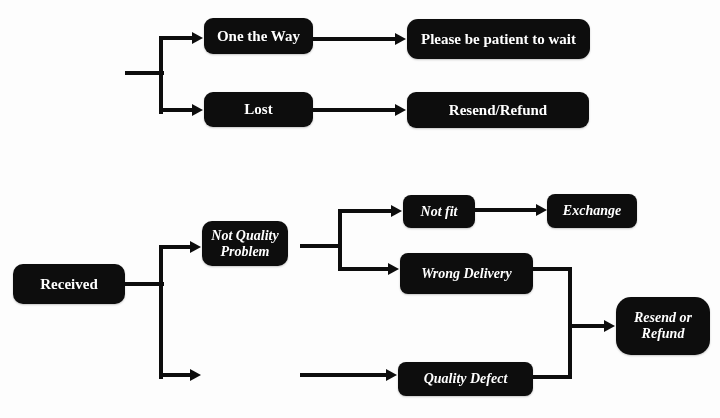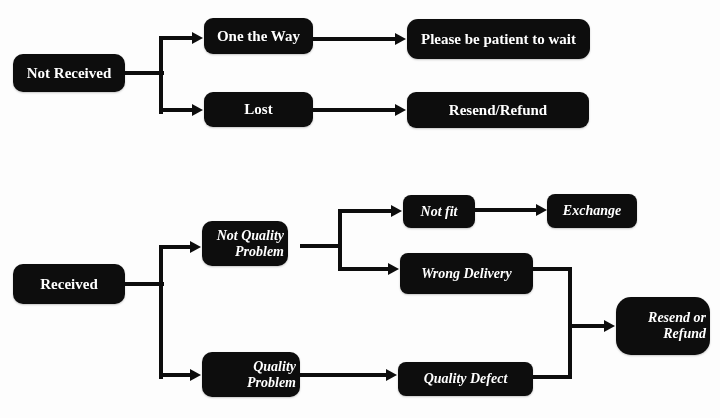--- a/index.html
+++ b/index.html
@@ -19,21 +19,21 @@
     background:var(--page-background);
     overflow:hidden;
   }
   .node{
     position:absolute;
     background:var(--node-background);
     color:var(--node-text);
     display:flex;
     align-items:center;
     justify-content:center;
-    text-align:right;
+    text-align:center;
     font-weight:bold;
     line-height:1.12;
     box-shadow:0 1px 2px rgba(0,0,0,0.22);
     box-sizing:border-box;
     padding:2px 4px;
   }
   .fs15{font-size:15px;}
   .fs14{font-size:14px;font-style:italic;}
   .fs13{font-size:15px;}
   .nowrap{white-space:nowrap;}
@@ -47,40 +47,38 @@
     border-top:6px solid transparent;
     border-bottom:6px solid transparent;
     border-left:11px solid var(--connector);
   }
 </style>
 </head>
 <body>
 
 <div class="canvas">
 
-  <div class="node fs15 nowrap" style="left:13px;top:54px;width:112px;height:38px;border-radius:10px">Not Received</div>
   <div class="node fs15 nowrap" style="left:204px;top:18px;width:109px;height:36px;border-radius:9px">One the Way</div>
   <div class="node fs15 nowrap" style="left:204px;top:92px;width:109px;height:35px;border-radius:9px">Lost</div>
   <div class="node fs13 nowrap" style="left:407px;top:19px;width:183px;height:40px;border-radius:11px">Please be patient to wait</div>
   <div class="node fs15 nowrap" style="left:407px;top:92px;width:182px;height:36px;border-radius:9px">Resend/Refund</div>
 
   <div class="line" style="left:125px;top:71px;width:39px;height:4px"></div>
   <div class="line" style="left:159px;top:36px;width:4px;height:78px"></div>
   <div class="line" style="left:159px;top:36px;width:34px;height:4px"></div>
   <div class="arrow" style="left:192px;top:32px"></div>
   <div class="line" style="left:159px;top:108px;width:34px;height:4px"></div>
   <div class="arrow" style="left:192px;top:104px"></div>
   <div class="line" style="left:313px;top:37px;width:83px;height:4px"></div>
   <div class="arrow" style="left:395px;top:33px"></div>
   <div class="line" style="left:313px;top:108px;width:83px;height:4px"></div>
   <div class="arrow" style="left:395px;top:104px"></div>
 
   <div class="node fs15 nowrap" style="left:13px;top:264px;width:112px;height:40px;border-radius:10px">Received</div>
   <div class="node fs14" style="left:202px;top:221px;width:86px;height:45px;border-radius:10px">Not Quality Problem</div>
-  <div class="node fs14" style="left:202px;top:352px;width:98px;height:45px;border-radius:10px">Quality Problem</div>
   <div class="node fs14 nowrap" style="left:403px;top:195px;width:72px;height:33px;border-radius:8px">Not fit</div>
   <div class="node fs14 nowrap" style="left:547px;top:194px;width:90px;height:34px;border-radius:8px">Exchange</div>
   <div class="node fs14 nowrap" style="left:400px;top:253px;width:133px;height:41px;border-radius:8px">Wrong Delivery</div>
   <div class="node fs14 nowrap" style="left:398px;top:362px;width:135px;height:34px;border-radius:8px">Quality Defect</div>
   <div class="node fs14" style="left:616px;top:297px;width:94px;height:58px;border-radius:15px">Resend or Refund</div>
 
   <div class="line" style="left:125px;top:282px;width:39px;height:4px"></div>
   <div class="line" style="left:159px;top:245px;width:4px;height:134px"></div>
   <div class="line" style="left:159px;top:245px;width:32px;height:4px"></div>
   <div class="arrow" style="left:190px;top:241px"></div>

